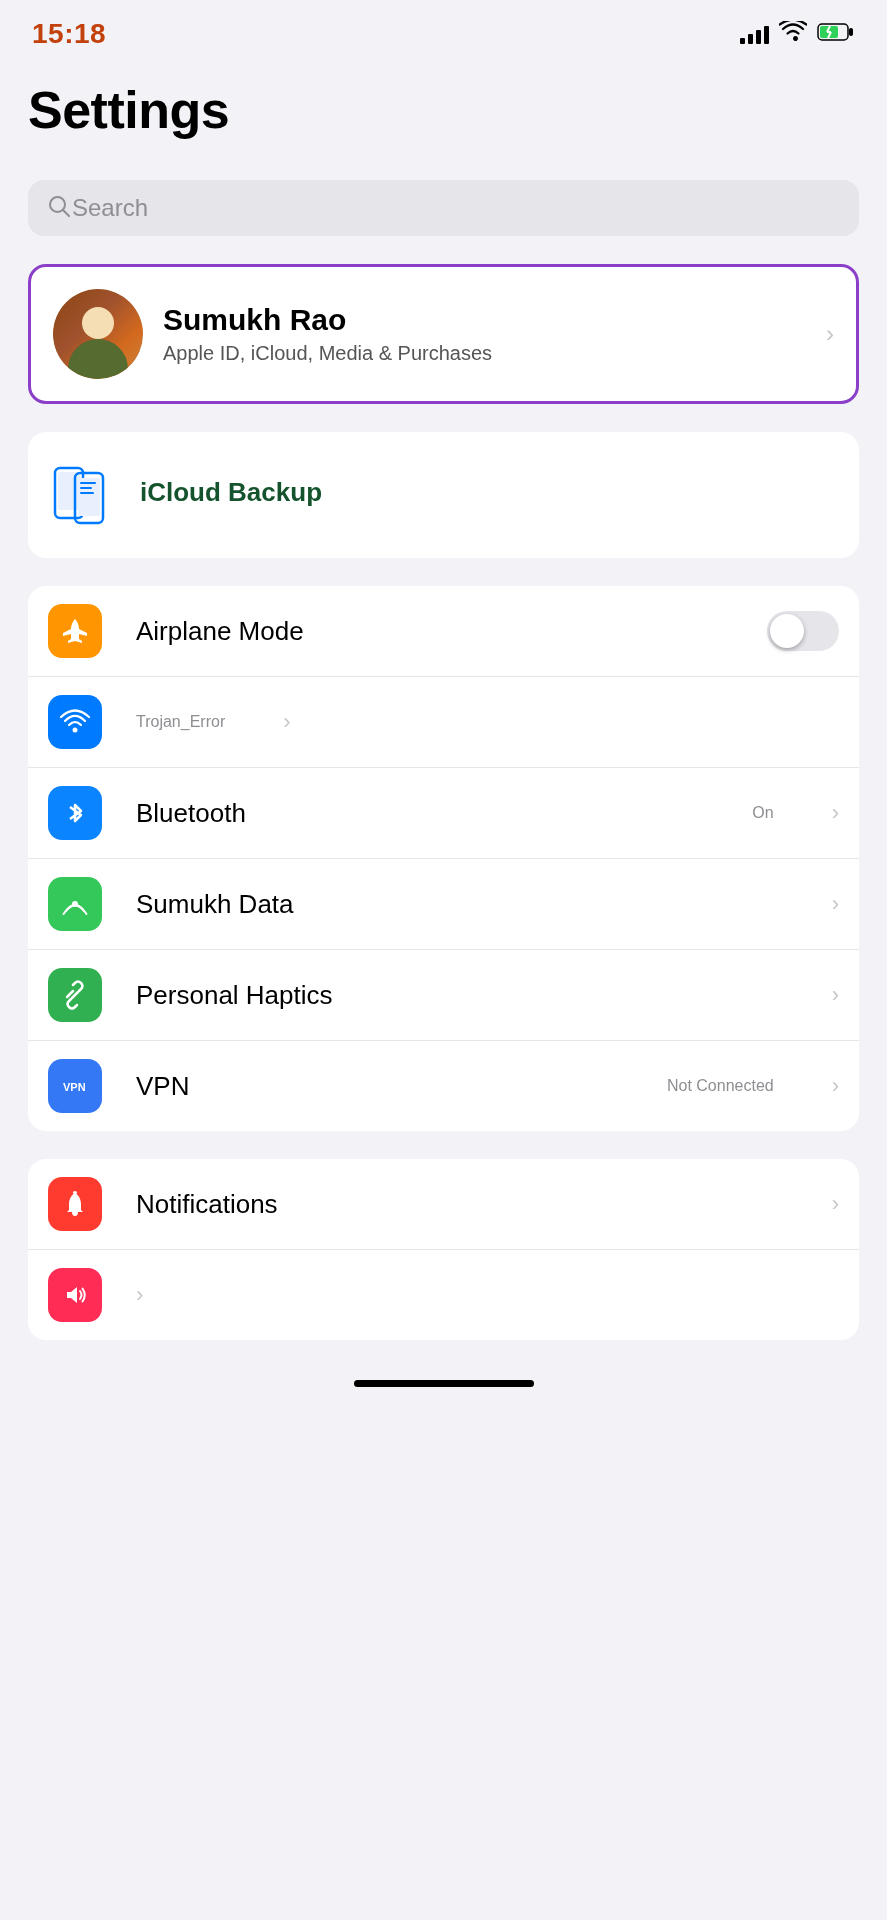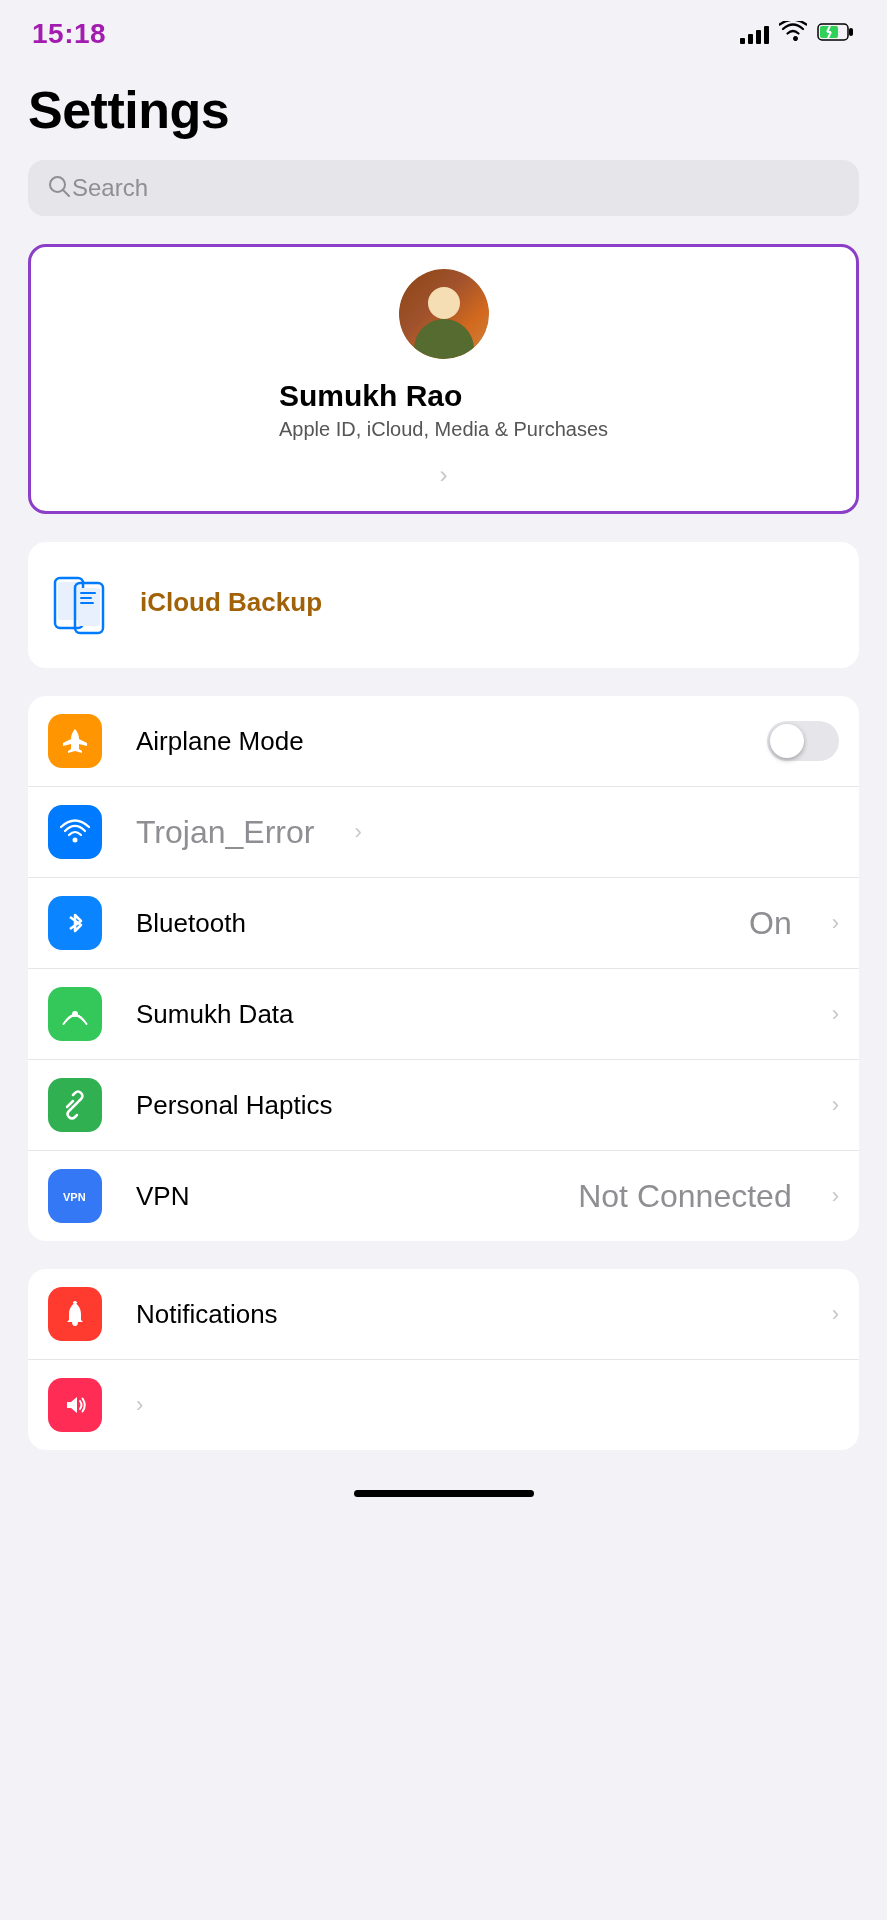--- a/index.html
+++ b/index.html
@@ -16,21 +16,21 @@
     .status-bar {
       display: flex;
       justify-content: space-between;
       align-items: center;
       padding: 18px 32px 10px 32px;
       background: #f2f2f7;
     }
     .status-time {
       font-size: 28px;
       font-weight: 700;
-      color: #a21caf;
+      color: #c2410c;
       letter-spacing: 0.5px;
       text-align: center;
     }
     .status-icons {
       display: flex;
       align-items: center;
       gap: 10px;
     }
     .signal-bars {
       display: flex;
@@ -46,21 +46,21 @@
 
     
     .main-content {
       padding: 20px 28px 0 28px;
     }
 
     .page-title {
       font-size: 52px;
       font-weight: 800;
       color: #000;
-      margin-bottom: 20px;
+      margin-bottom: 40px;
       letter-spacing: -0.5px;
     }
 
     
     .search-bar {
       background: #e5e5ea;
       border-radius: 16px;
       padding: 14px 20px;
       display: flex;
       align-items: center;
@@ -76,21 +76,20 @@
     .profile-card {
       background: #fff;
       border-radius: 18px;
       padding: 22px 22px;
       display: flex;
       align-items: center;
       gap: 20px;
       margin-bottom: 28px;
       border: 3.5px solid #8b3fc8;
       position: relative;
-      flex-direction: column;
     }
     .profile-avatar {
       width: 90px;
       height: 90px;
       border-radius: 50%;
       overflow: hidden;
       flex-shrink: 0;
       background: #c0a080;
     }
     .avatar-img {
@@ -155,21 +154,21 @@
     }
     .icloud-icon {
       flex-shrink: 0;
     }
     .icloud-text {
       flex: 1;
     }
     .icloud-title {
       font-size: 26px;
       font-weight: 600;
-      color: #a16207;
+      color: #14532d;
       margin-bottom: 6px;
     }
     .icloud-subtitle {
       font-size: 21px;
       color: #8e8e93;
       line-height: 1.35;
     }
 
     
     .settings-group {
@@ -198,23 +197,23 @@
       justify-content: center;
       flex-shrink: 0;
     }
     .settings-label {
       flex: 1;
       font-size: 26px;
       color: #000;
       font-weight: 400;
     }
     .settings-value {
-      font-size: 32px;
+      font-size: 16px;
       color: #8e8e93;
-      margin-right: 6px;
+      margin-right: 24px;
     }
     .settings-chevron {
       color: #c7c7cc;
       font-size: 22px;
     }
 
     
     .toggle-switch {
       width: 72px;
       height: 40px;

